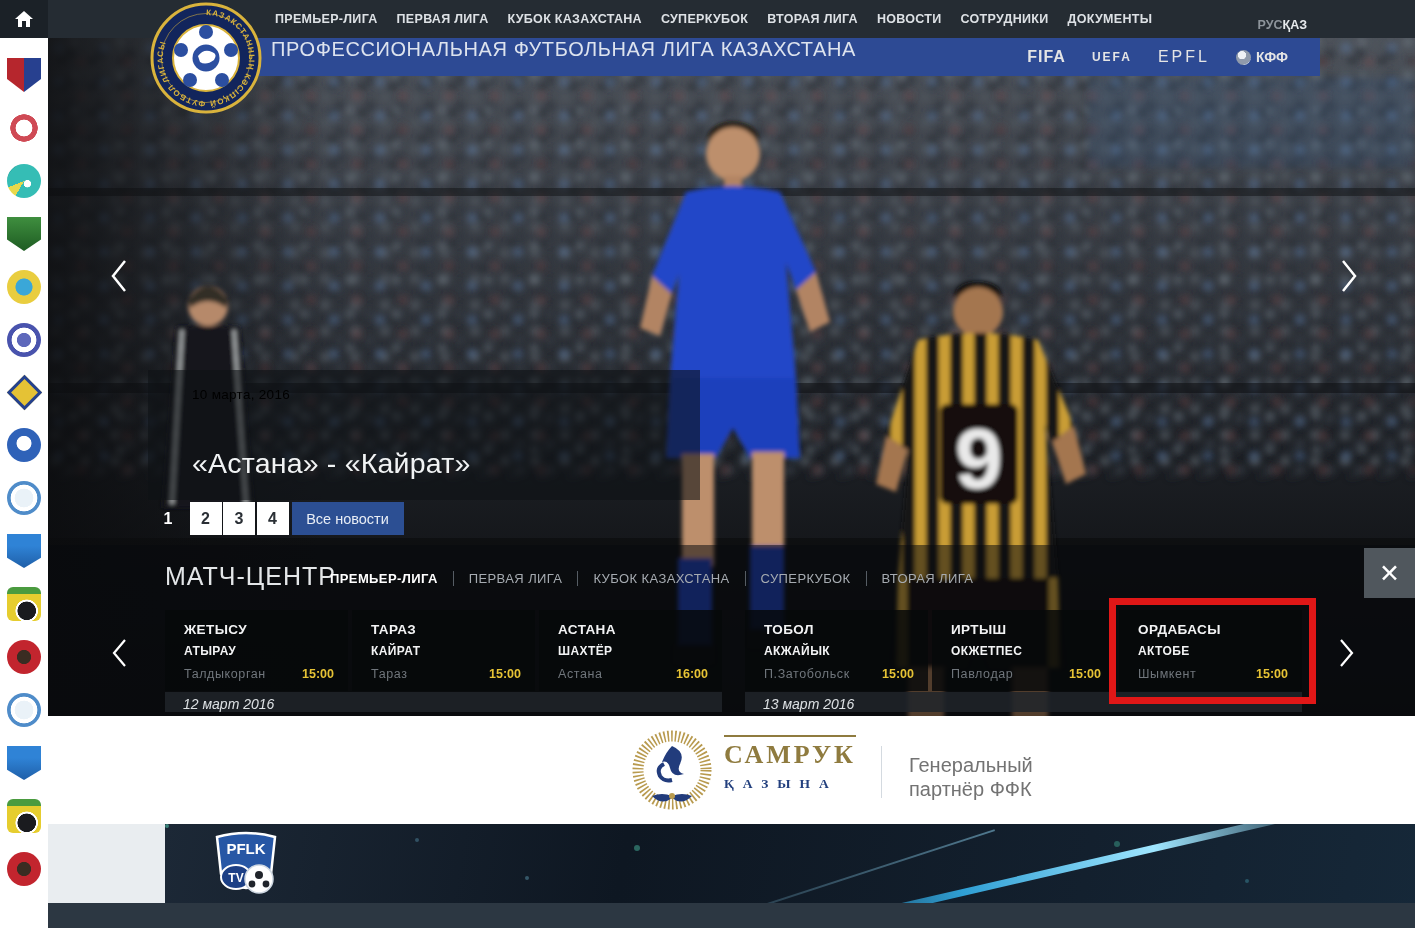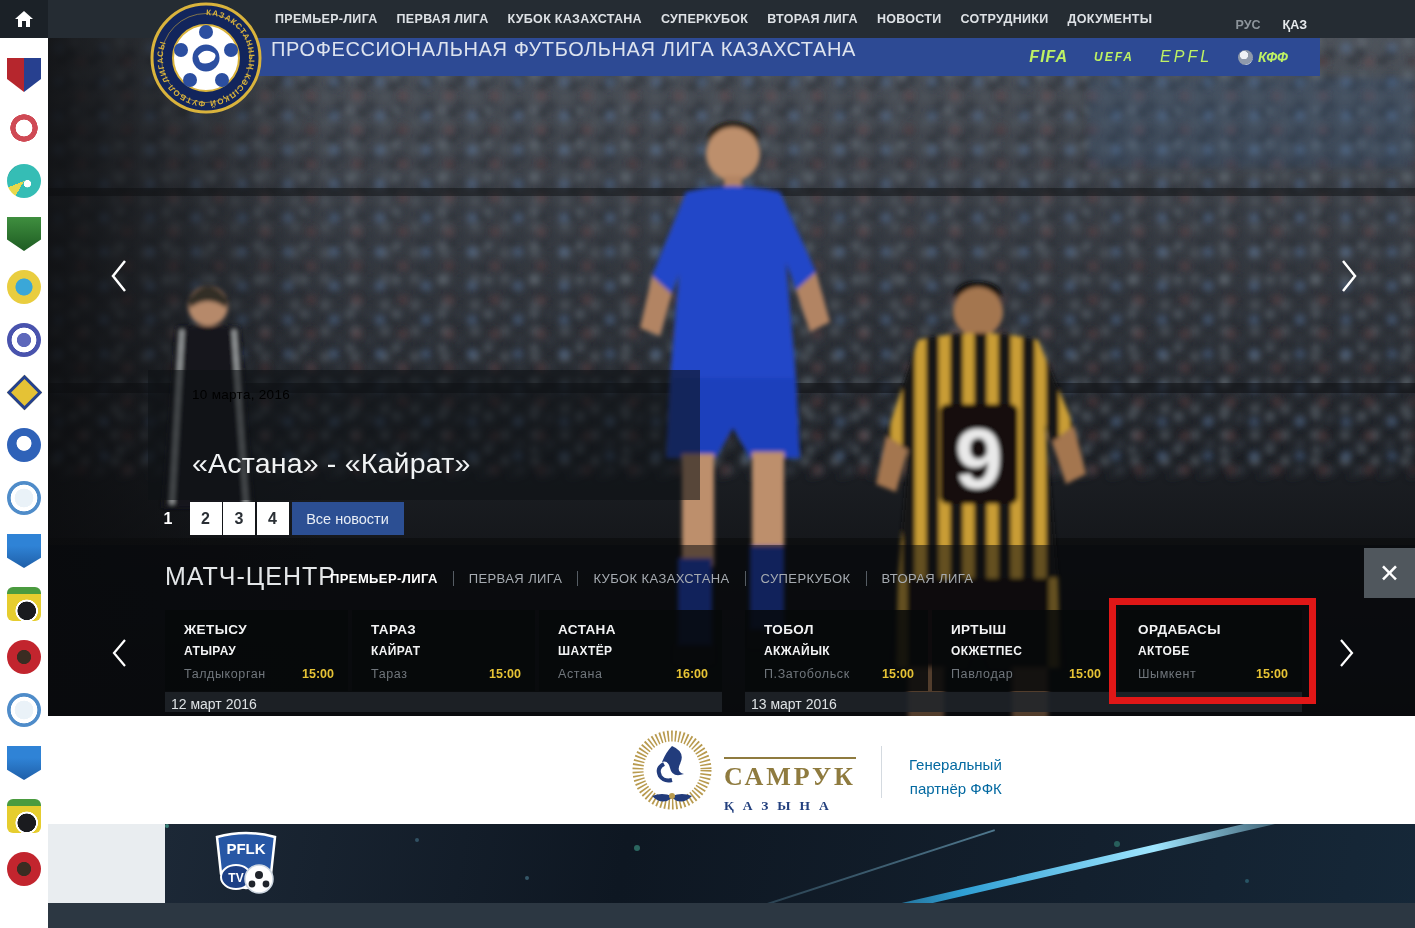--- a/index.html
+++ b/index.html
@@ -5,29 +5,29 @@
   *{margin:0;padding:0;box-sizing:border-box;}
   html,body{background:#666;}
   body{font-family:"Liberation Sans",sans-serif;}
   .app{position:relative;width:1415px;height:928px;background:#fff;overflow:hidden;margin:0 auto;}
 
   
   .topbar{position:absolute;left:0;top:0;width:1415px;height:38px;background:#252c33;z-index:40;}
   .home-btn{position:absolute;left:0;top:0;width:48px;height:38px;background:#1b2127;display:flex;align-items:center;justify-content:center;cursor:pointer;}
   .topnav{position:absolute;left:275px;top:0;height:38px;display:flex;align-items:center;gap:19px;}
   .topnav span{font-size:12.5px;font-weight:700;letter-spacing:.3px;color:#dde1e5;cursor:pointer;white-space:nowrap;}
-  .langs{position:absolute;right:108px;top:0;height:49px;display:flex;align-items:center;gap:22px;}
+  .langs{position:absolute;right:108px;top:0;height:49px;display:flex;align-items:center;}
   .langs span{font-size:12.5px;font-weight:700;color:#e6e9ec;cursor:pointer;}
   .langs .muted{color:#8d949b;}
 
   
   .bluebar{position:absolute;left:183px;top:38px;width:1137px;height:38px;background:#2d4a94;z-index:30;display:flex;align-items:flex-start;}
   .bluebar .title{margin-left:88px;font-size:20px;font-weight:400;letter-spacing:.6px;color:#dde3ee;white-space:nowrap;}
   .partners{position:absolute;right:32px;top:0;height:38px;display:flex;align-items:center;gap:26px;}
-  .partners .p{color:#bef264;cursor:pointer;display:flex;align-items:center;gap:5px;font-style:italic;}
+  .partners .p{color:#e5e5e5;cursor:pointer;display:flex;align-items:center;gap:5px;}
   .p-fifa{font-weight:800;font-size:16px;letter-spacing:1px;}
   .p-uefa{font-weight:700;font-size:12px;letter-spacing:2px;}
   .p-epfl{font-weight:400;font-size:16px;letter-spacing:3px;}
   .p-kff{font-weight:700;font-size:14px;}
   .kff-emblem{width:15px;height:15px;border-radius:50%;background:radial-gradient(circle at 40% 35%,#eef1f5 0 30%,#8f9aab 32% 70%,#c9d2de 72%);display:inline-block;}
 
   
   .league-logo{position:absolute;left:150px;top:2px;width:112px;height:112px;z-index:50;cursor:pointer;}
 
   
@@ -67,34 +67,34 @@
   .mc-title{position:absolute;left:117px;top:17px;font-size:25px;font-weight:300;color:#e3e6e8;letter-spacing:1px;}
   .mc-tabs{position:absolute;left:282px;top:26px;display:flex;align-items:center;gap:15px;}
   .mc-tab{font-size:13px;font-weight:400;color:#a6abb1;letter-spacing:.4px;cursor:pointer;white-space:nowrap;}
   .mc-tab.active{font-weight:700;color:#fff;}
   .tab-sep{width:1px;height:15px;background:#565d64;}
   .mcard{position:absolute;top:65px;width:183px;height:81px;background:rgba(6,8,10,.82);cursor:pointer;}
   .mcard .home{position:absolute;left:19px;top:12px;font-size:13.5px;font-weight:700;color:#f2f3f4;letter-spacing:.4px;}
   .mcard .away{position:absolute;left:19px;top:34px;font-size:12px;font-weight:700;color:#f2f3f4;letter-spacing:.4px;}
   .mcard .city{position:absolute;left:19px;top:57px;font-size:12.5px;color:#70767c;letter-spacing:.6px;}
   .mcard .time{position:absolute;right:14px;top:57px;font-size:12.5px;font-weight:700;color:#e6c335;}
-  .mdate{position:absolute;top:147px;width:557px;height:20px;background:rgba(32,37,42,.85);color:#dde1e4;font-size:14px;line-height:24px;padding-left:6px;}
+  .mdate{position:absolute;top:147px;width:557px;height:20px;background:rgba(32,37,42,.85);color:#dde1e4;font-size:14px;line-height:24px;padding-left:18px;font-style:italic;}
   .arr-mc-left{left:58px;top:88px;position:absolute;}
   .arr-mc-right{left:1286px;top:88px;position:absolute;}
   .mc-close{position:absolute;left:1316px;top:3px;width:51px;height:50px;background:#50575d;color:#fff;font-size:25px;font-weight:300;display:flex;align-items:center;justify-content:center;cursor:pointer;}
   .annotation{position:absolute;left:1061px;top:53px;width:207px;height:106px;border:7px solid #e11717;z-index:25;pointer-events:none;}
 
   
   .wfooter{position:absolute;left:48px;top:716px;width:1367px;height:108px;background:#fff;z-index:12;}
-  .samruk{position:absolute;left:582px;top:14px;display:flex;align-items:flex-end;cursor:pointer;}
+  .samruk{position:absolute;left:582px;top:14px;display:flex;align-items:flex-start;cursor:pointer;}
   .samruk-name{margin-left:10px;padding-top:5px;font-family:"Liberation Serif",serif;}
   .samruk-name .l1{border-top:2px solid #8f7b3f;padding-top:3px;font-size:26px;font-weight:700;color:#8f7b3f;letter-spacing:3px;}
   .samruk-name .l2{margin-top:6px;font-size:13.5px;font-weight:700;color:#23407e;letter-spacing:9px;}
   .foot-sep{position:absolute;left:833px;top:30px;width:1px;height:52px;background:#d4dae0;}
-  .partner-txt{position:absolute;left:861px;top:37px;font-size:15px;color:#0369a1;line-height:24px;text-align:right;}
+  .partner-txt{position:absolute;left:861px;top:37px;font-size:20px;color:#737373;line-height:24px;}
 
   
   .strip-l{position:absolute;left:48px;top:824px;width:117px;height:79px;background:#e9edf0;z-index:11;}
   .strip-r{position:absolute;left:1300px;top:824px;width:115px;height:79px;background:#e9edf0;z-index:11;}
   .banner{position:absolute;left:165px;top:824px;width:1313px;height:79px;background:linear-gradient(100deg,#1c2836 0%,#0e1722 35%,#13202e 70%,#16293a 100%);overflow:hidden;z-index:12;cursor:pointer;}
   .beam{position:absolute;left:600px;top:46px;width:560px;height:7px;background:linear-gradient(90deg,rgba(0,0,0,0),#2f9fd4 35%,#9fe6ff 70%,rgba(160,230,255,.1));transform:rotate(-13deg);}
   .beam2{position:absolute;left:420px;top:70px;width:420px;height:2px;background:linear-gradient(90deg,rgba(0,0,0,0),rgba(140,210,240,.5));transform:rotate(-18deg);}
   .b-dots{position:absolute;left:0;top:0;width:4px;height:4px;border-radius:50%;background:rgba(90,220,190,.5);box-shadow:470px 22px 0 1px rgba(80,200,170,.45),360px 52px 0 0 rgba(120,200,230,.35),950px 18px 0 1px rgba(70,190,160,.4),1080px 55px 0 0 rgba(90,200,220,.3),250px 14px 0 0 rgba(120,200,230,.3);}
   .pflk-shield{position:absolute;left:48px;top:6px;}
 

